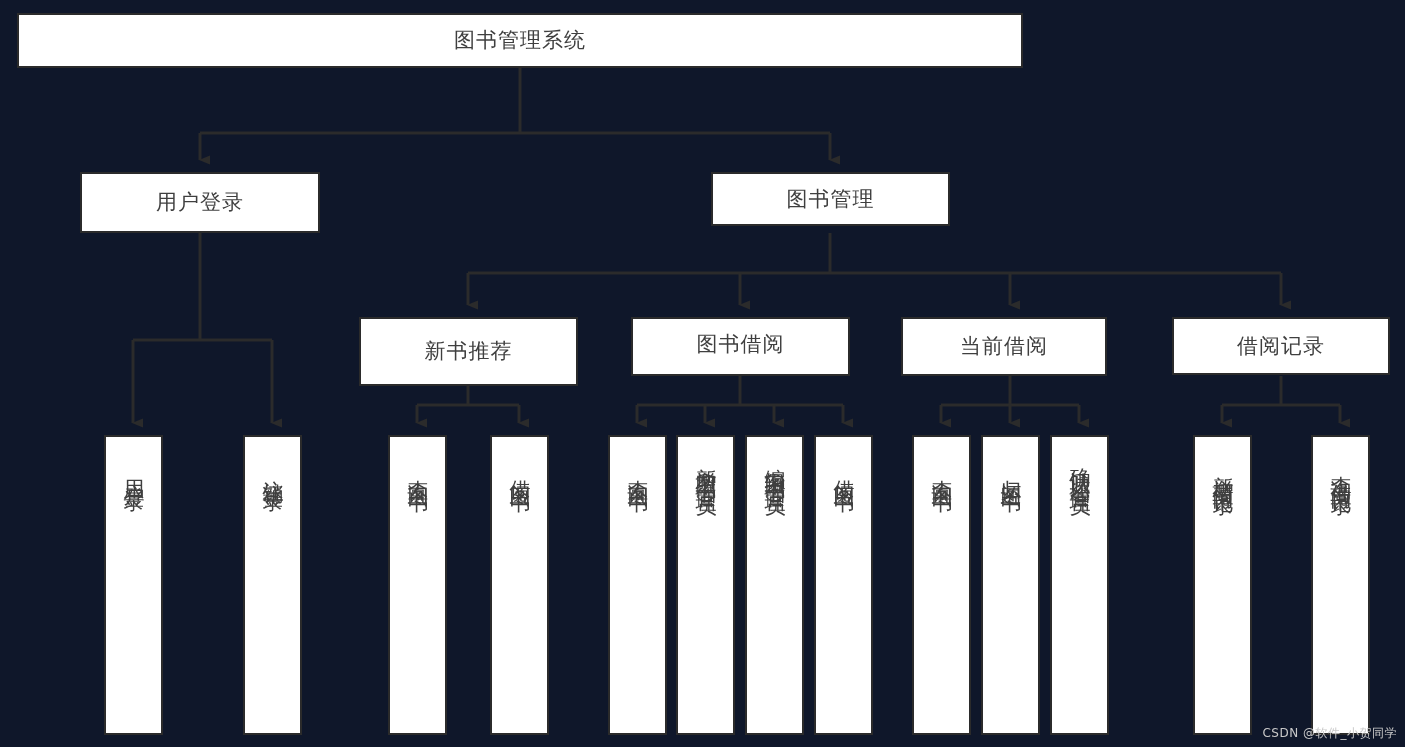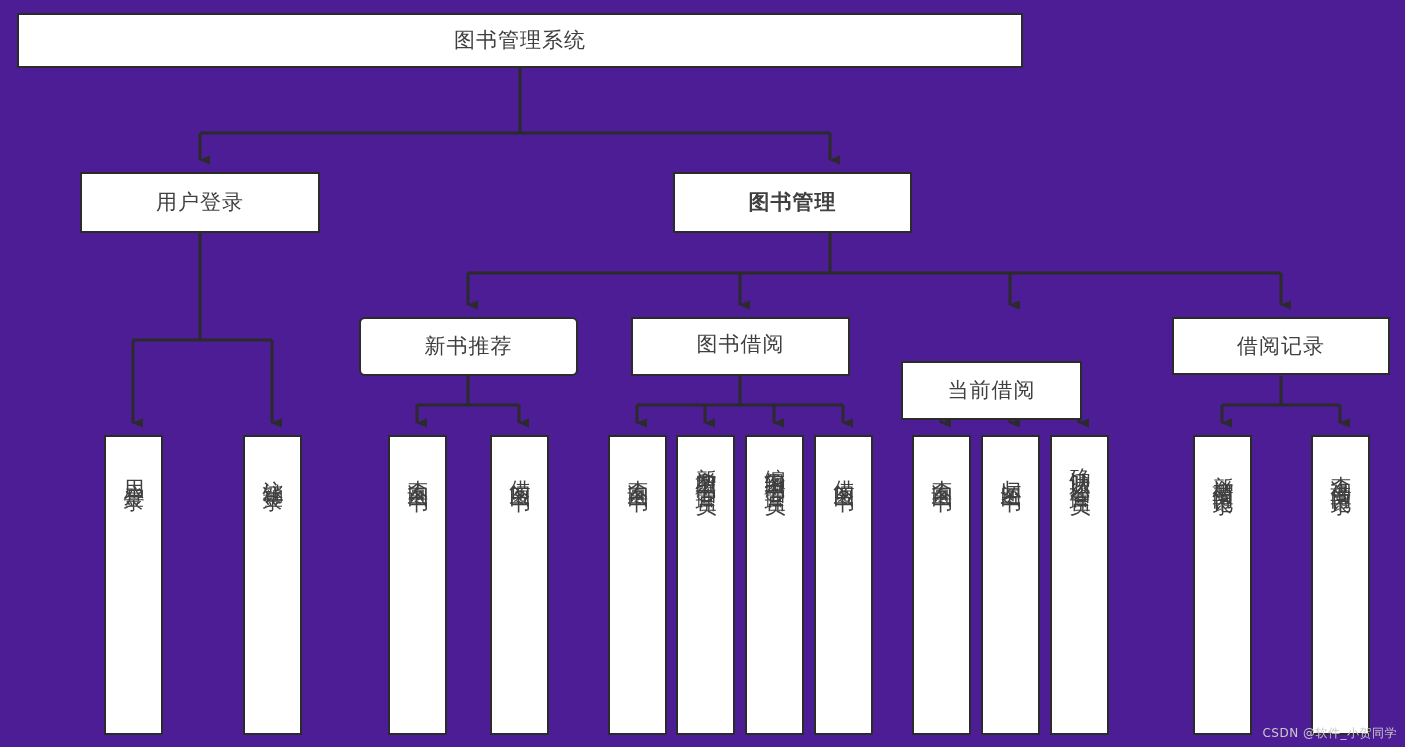--- a/index.html
+++ b/index.html
@@ -7,21 +7,21 @@
     padding: 0;
     background: #ffffff;
   }
   body {
     font-family: "DejaVu Sans", "Liberation Sans", sans-serif;
   }
   #canvas {
     position: relative;
     width: 1405px;
     height: 747px;
-    background: #4c1d95;
+    background: #0f172a;
     overflow: hidden;
   }
   svg#edges {
     position: absolute;
     left: 0;
     top: 0;
     width: 1405px;
     height: 747px;
     pointer-events: none;
   }
@@ -120,31 +120,31 @@
     </g>
   </svg>
 
   <div class="node" style="left:17px; top:13px; width:1006px; height:55px;">
     <span class="label">图书管理系统</span>
   </div>
 
   <div class="node" style="left:80px; top:172px; width:240px; height:61px;">
     <span class="label">用户登录</span>
   </div>
-  <div class="node" style="left:673px; top:172px; width:239px; height:61px;font-weight:bold;">
+  <div class="node" style="left:711px; top:172px; width:239px; height:54px;">
     <span class="label">图书管理</span>
   </div>
 
-  <div class="node" style="left:359px; top:317px; width:219px; height:59px;border-radius:6px;">
+  <div class="node" style="left:359px; top:317px; width:219px; height:69px;">
     <span class="label">新书推荐</span>
   </div>
   <div class="node" style="left:631px; top:317px; width:219px; height:59px;font-family:Liberation Mono, monospace;">
     <span class="label">图书借阅</span>
   </div>
-  <div class="node" style="left:901px; top:317px; width:181px; height:59px;margin-top:44px;">
+  <div class="node" style="left:901px; top:317px; width:206px; height:59px;">
     <span class="label">当前借阅</span>
   </div>
   <div class="node" style="left:1172px; top:317px; width:218px; height:58px;">
     <span class="label">借阅记录</span>
   </div>
 
   <div class="node vertical" style="left:104px; top:435px; width:59px; height:300px;">
     <span class="label">用户登录</span>
   </div>
   <div class="node vertical" style="left:243px; top:435px; width:59px; height:300px;">

